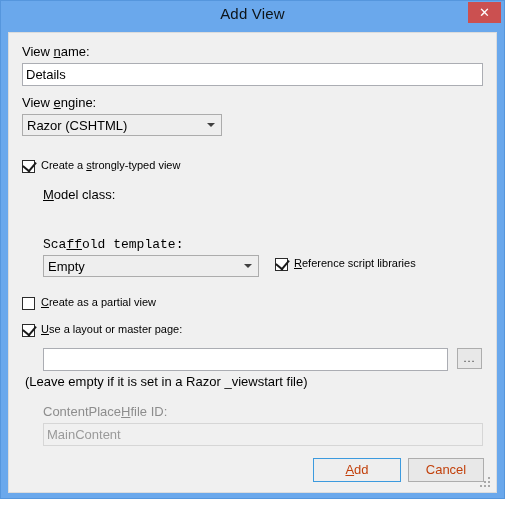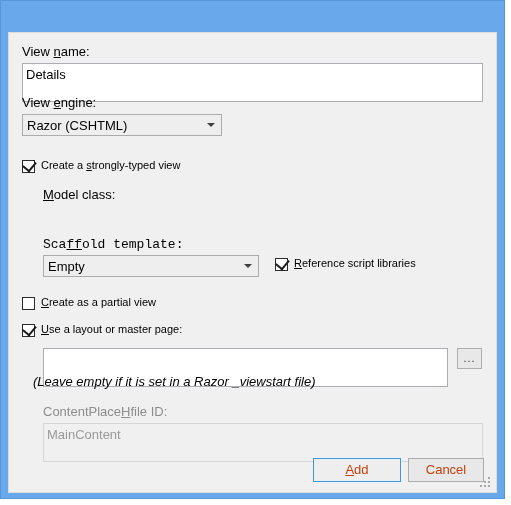--- a/index.html
+++ b/index.html
@@ -91,21 +91,21 @@
 
   
   .textbox {
     position: absolute;
     background: #ffffff;
     border: 1px solid #abadb3;
     box-sizing: border-box;
     font-size: 13px;
     color: #000000;
     padding: 2px 0 0 3px;
-    height: 39px;
+    height: 23px;
     line-height: 17px;
     white-space: nowrap;
     overflow: hidden;
   }
   .textbox.disabled {
     background: #f0f0f0;
     border: 1px solid #d6d6d6;
     color: #9a9a9a;
   }
 
@@ -221,20 +221,24 @@
     width: 2px; height: 2px;
     background: #a8a8a8;
     display: block;
   }
 </style>
 </head>
 <body>
 
 <div id="window">
 
+  <div id="titlebar">
+    <div id="title-text">Add View</div>
+    <div id="close-button">✕</div>
+  </div>
 
   <div id="client">
 
     <div class="label" style="left:13px; top:11px;"><span>View </span><span class="acc">n</span><span>ame:</span></div>
     <div class="textbox" style="left:13px; top:30px; width:461px;">Details</div>
 
     <div class="label" style="left:13px; top:62px;"><span>View </span><span class="acc">e</span><span>ngine:</span></div>
     <div class="combo" style="left:13px; top:81px; width:200px;">
       <div class="combo-text">Razor (CSHTML)</div>
       <div class="arrow"></div>
@@ -269,21 +273,21 @@
 
     <div class="checkbox-row" style="left:13px; top:290px;">
       <div class="checkbox-box">
           <span class="tick"></span>
         </div>
       <div class="checkbox-label"><span class="acc">U</span><span>se a layout or master page:</span></div>
     </div>
 
     <div class="textbox" style="left:34px; top:315px; width:405px;" placeholder=""></div>
     <div class="button dots" style="left:448px; top:315px; width:25px; height:21px;">...</div>
-    <div class="label" style="left:24px; top:341px;font-style:italic;">(Leave empty if it is set in a Razor _viewstart file)</div>
+    <div class="label" style="left:16px; top:341px;">(Leave empty if it is set in a Razor _viewstart file)</div>
 
     <div class="label disabled" style="left:34px; top:371px;"><span>ContentPlace</span><span class="acc">H</span><span>file ID:</span></div>
     <div class="textbox disabled" style="left:34px; top:390px; width:440px;">MainContent</div>
 
     <div class="button default" style="left:304px; top:425px; width:88px;"><span class="acc">A</span><span>dd</span></div>
     <div class="button" style="left:399px; top:425px; width:76px;">Cancel</div>
 
     <div id="grip">
       <i style="left:9px; top:1px;"></i>
       <i style="left:5px; top:5px;"></i>

